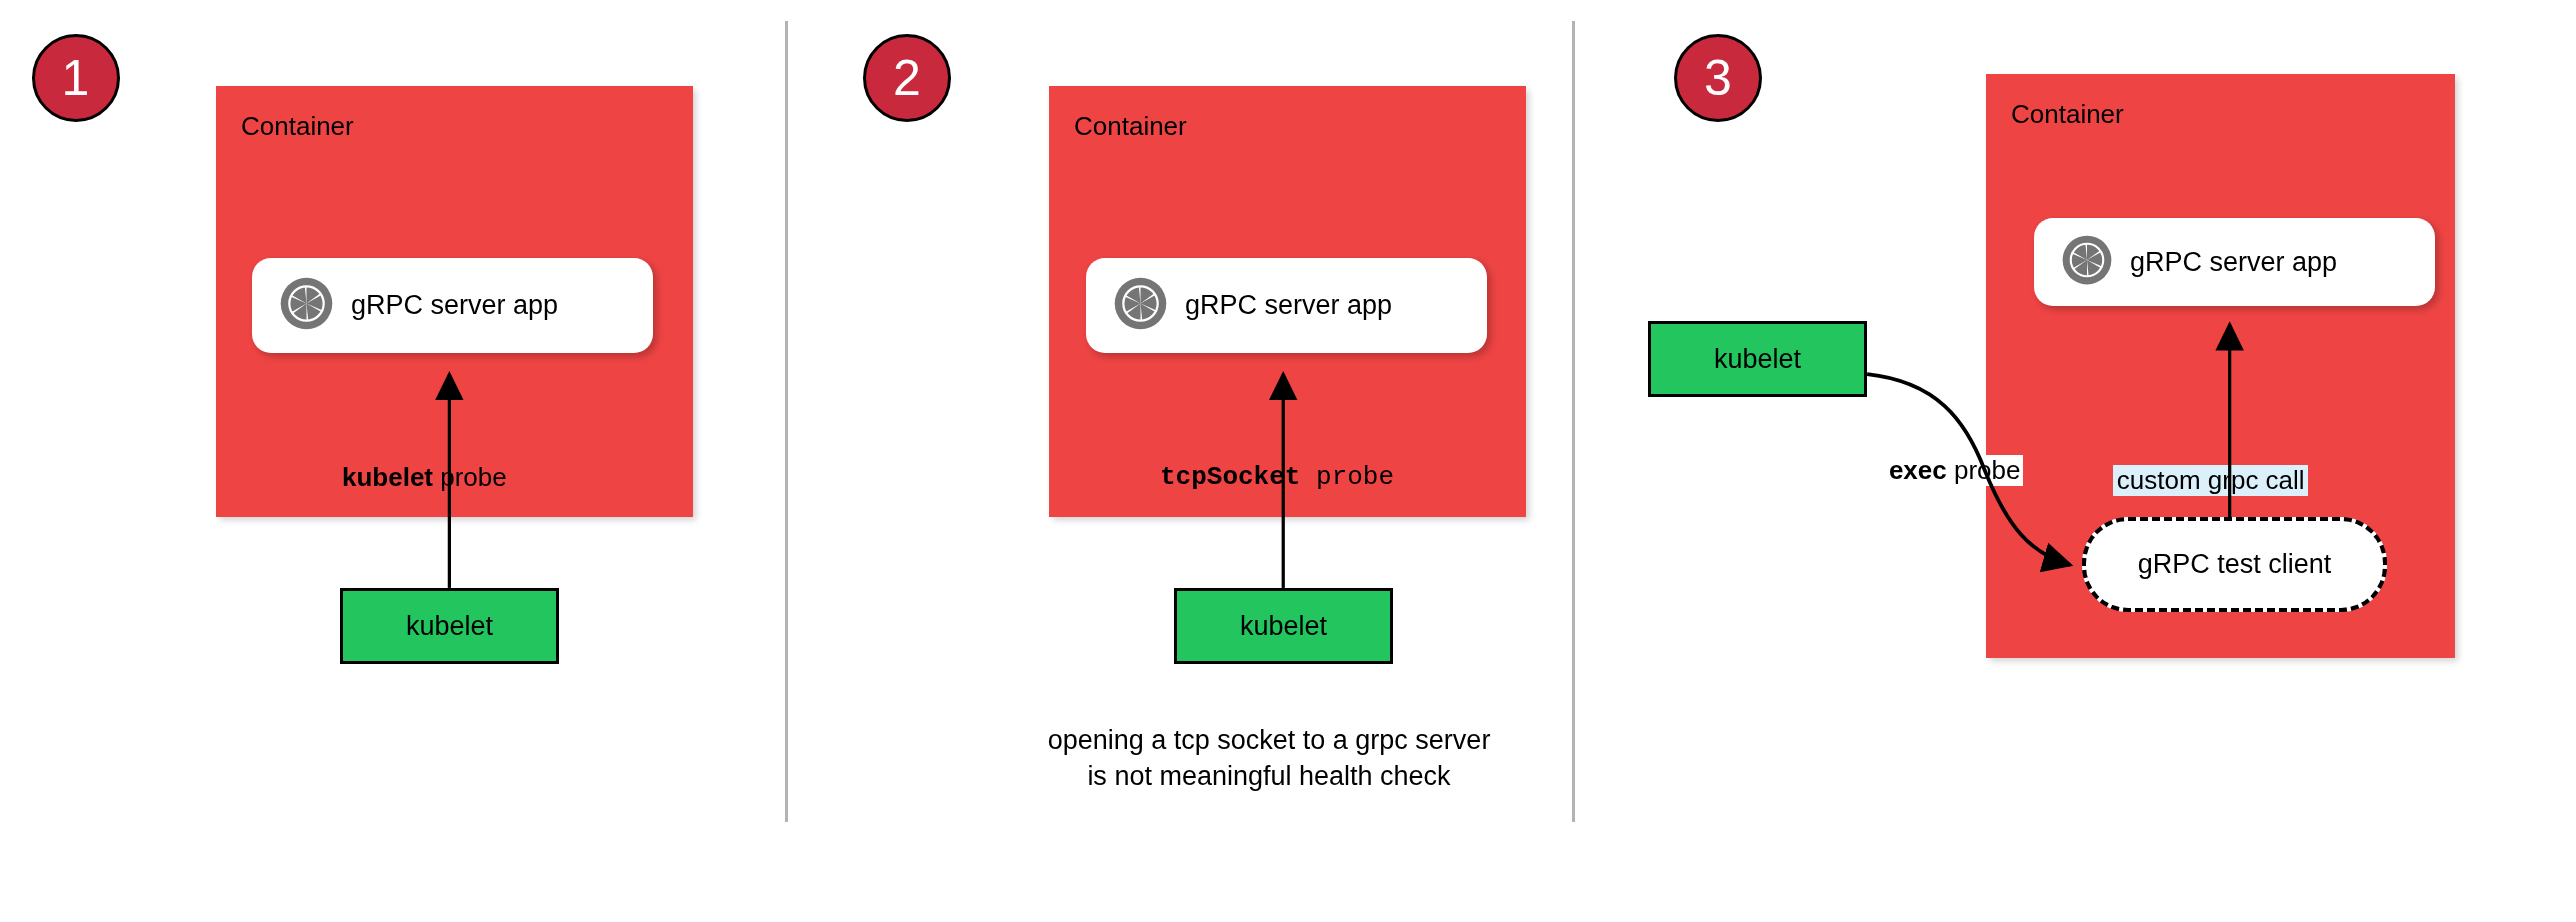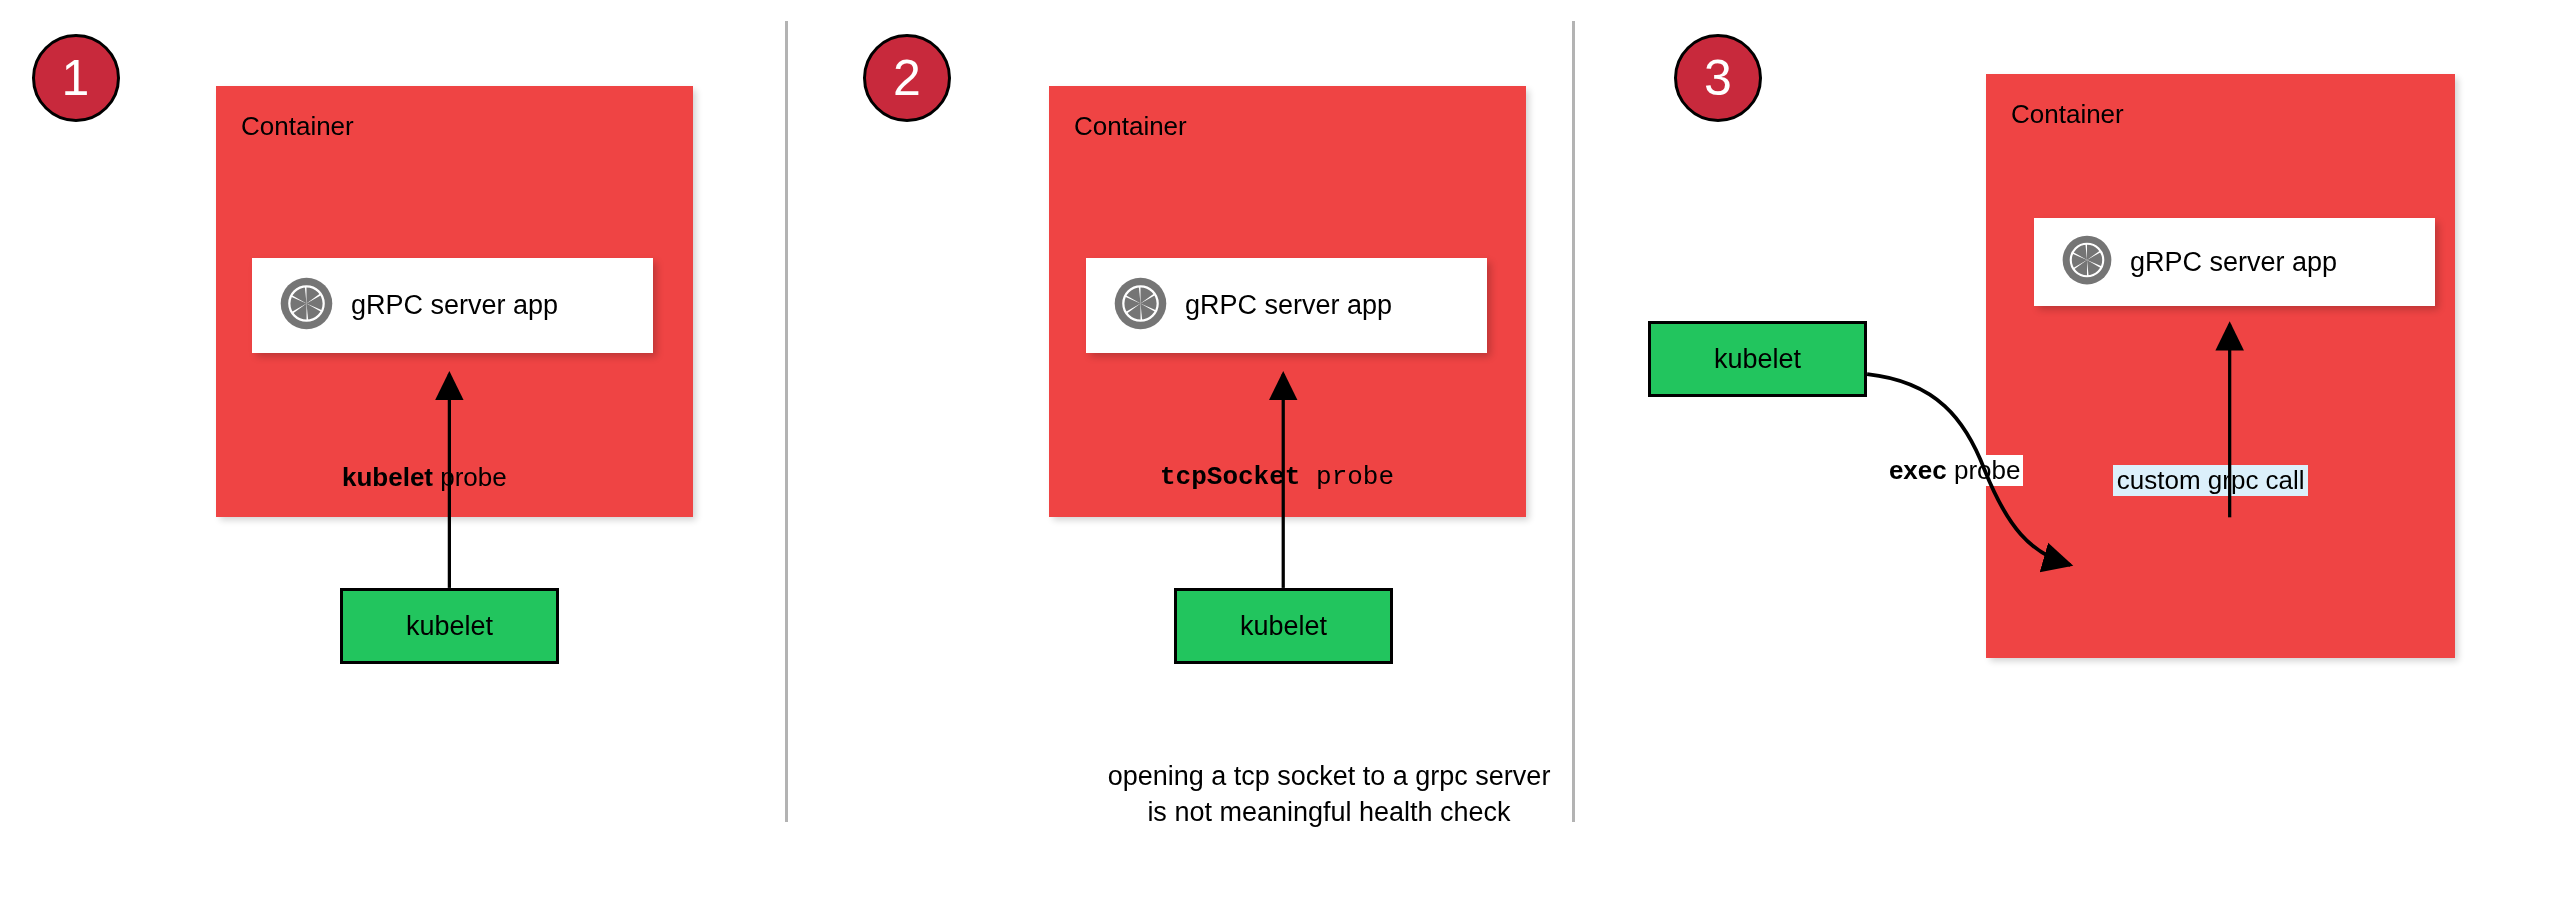--- a/index.html
+++ b/index.html
@@ -68,20 +68,21 @@
   }
 
   
   .app-card {
     position: absolute;
     background: #ffffff;
     box-shadow: 3.8px 3.8px 7.6px rgba(0,0,0,0.22);
     display: flex;
     align-items: center;
     box-sizing: border-box;
+    border-radius: 19px;
   }
   .app-card .grpc-icon {
     flex: 0 0 auto;
     margin-left: 27px;
     margin-right: 17px;
     display: block;
   }
   .app-card .app-label {
     font-size: 27px;
     white-space: nowrap;
@@ -226,21 +227,21 @@
   </div>
 
   <div class="probe-label" style="left:1160px; top:462px;font-family:Liberation Mono, monospace;">
     <b>tcpSocket</b><span> probe</span>
   </div>
 
   <div class="plain-box" style="left:1174px; top:588px; width:219px; height:76px;">
     <span>kubelet</span>
   </div>
 
-  <div class="caption" style="left:1100px; top:723px; width:458px;margin-top:36px;">opening a tcp socket to a grpc server is not meaningful health check</div>
+  <div class="caption" style="left:1040px; top:723px; width:458px;">opening a tcp socket to a grpc server is not meaningful health check</div>
 
   <div class="badge" style="left:1674px; top:34px; background:#c8293c;">
     <span>3</span>
   </div>
 
   <div class="container-box" style="left:1986px; top:74px; width:469px; height:584px;">
     <div class="container-label">Container</div>
   </div>
 
   <div class="app-card" style="left:2034px; top:218px; width:401px; height:88px;">
@@ -261,20 +262,23 @@
     </span>
     <span class="app-label">gRPC server app</span>
   </div>
 
   <div class="plain-box" style="left:1648px; top:321px; width:219px; height:76px;">
     <span>kubelet</span>
   </div>
 
   <div class="label-over-line" style="left:2113px; top:437px;margin-top:28px;">custom grpc call</div>
 
+  <div class="dashed-box" style="left:2082px; top:517px; width:305px; height:95px;">
+    <span>gRPC test client</span>
+  </div>
 
   <div class="probe-label" style="left:1886px; top:455px; background:#ffffff; padding:0 2.9px;">
     <b>exec</b><span> probe</span>
   </div>
 
 
   <svg class="arrow-layer" viewBox="0 0 2700 967" xmlns="http://www.w3.org/2000/svg">
     <defs>
       <marker id="ah" markerWidth="10" markerHeight="10" refX="8" refY="5" orient="auto" markerUnits="strokeWidth">
         <path d="M0,0.6 L9,5 L0,9.4 Z" fill="#000000"></path>

